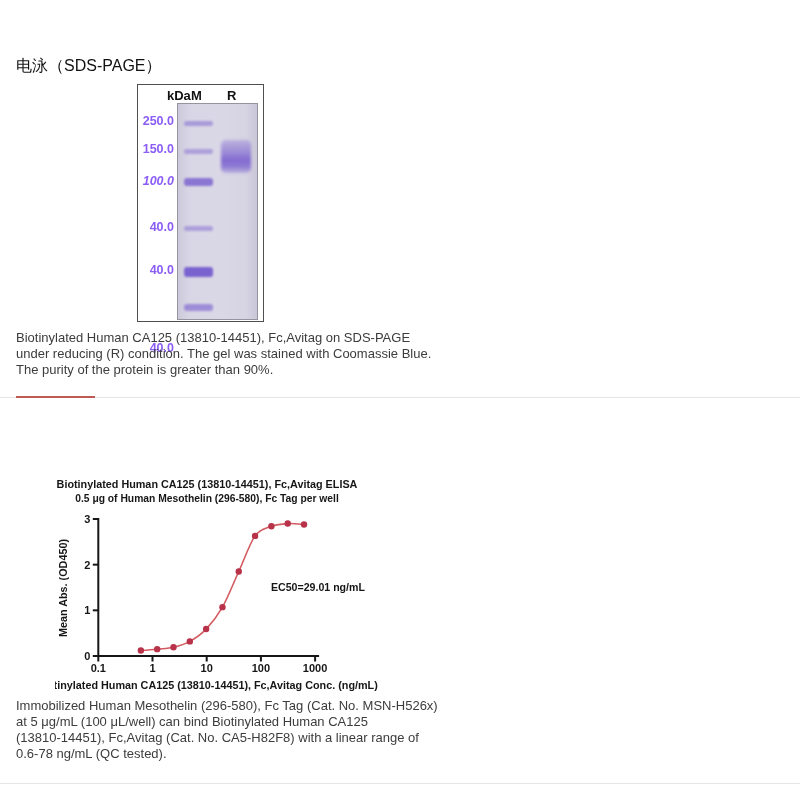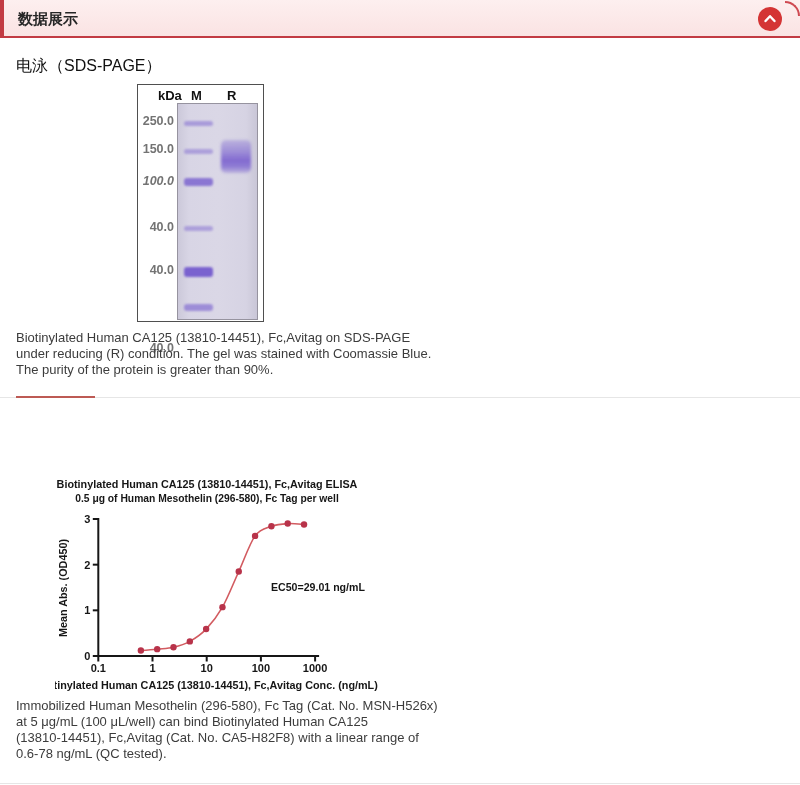--- a/index.html
+++ b/index.html
@@ -16,54 +16,44 @@
            background:#d43434;display:flex;align-items:center;justify-content:center;cursor:pointer;}
   .corner-arc{position:absolute;top:1px;right:0;width:15px;height:15px;
               border-top:2px solid #cf4a52;border-right:2px solid #cf4a52;
               border-top-right-radius:16px;box-sizing:border-box;}
 
   .section-title{position:absolute;left:16px;font-size:16px;font-weight:normal;color:#111;}
 
   
   .gel-panel{position:absolute;left:137px;top:84px;width:125px;height:236px;
              background:#fff;border:1.5px solid #4f4f4f;box-sizing:content-box;}
-  .gel-unit{position:absolute;left:0;top:3px;font-size:13px;font-weight:bold;color:#111;padding-left:20px;}
+  .gel-unit{position:absolute;left:9px;top:3px;font-size:13px;font-weight:bold;color:#111;padding-left:20px;}
   .lane-label{position:absolute;top:3px;font-size:13px;font-weight:bold;color:#111;}
   .gel-area{position:absolute;left:39px;top:18px;width:81px;height:217px;
             background:linear-gradient(90deg,#ccc9da 0%,#d8d5e5 14%,#dad7e6 50%,#d6d3e3 86%,#c9c6d7 100%);
             border:1px solid #96939f;box-sizing:border-box;overflow:hidden;}
   .gel-band{position:absolute;border-radius:3px;filter:blur(1.3px);}
   .marker-label{position:absolute;left:0;width:36px;text-align:right;
-                font-size:12.5px;font-weight:bold;color:#737373;}
+                font-size:12.5px;font-weight:bold;color:#8b5cf6;}
 
   .caption{position:absolute;left:16px;width:440px;font-size:13px;line-height:16px;
            color:#3c3c3c;white-space:pre-line;}
 
   .divider{position:absolute;left:0;width:800px;height:1px;background:#e6e6e6;}
   .divider-accent{position:absolute;left:16px;width:79px;height:2px;background:#bd5a54;}
 
   
   .chart-wrap{position:absolute;left:55px;top:472px;width:335px;height:230px;}
   .chart-wrap svg text{font-family:"Liberation Sans",sans-serif;}
 </style>
 </head>
 <body>
 
 <div class="page">
 
-  <div class="hdr">
-    <div class="hdr-accent"></div>
-    <div class="hdr-title">数据展示</div>
-    <div class="corner-arc"></div>
-    <div class="hdr-btn">
-      <svg width="24" height="24" viewBox="0 0 24 24">
-        <polyline points="7.5,14 12,9.2 16.5,14" fill="none" stroke="#ffffff" stroke-width="2.4" stroke-linecap="round" stroke-linejoin="round"></polyline>
-      </svg>
-    </div>
-  </div>
 
   <div class="section-title" style="top:56px;">电泳（SDS-PAGE）</div>
 
   <div class="gel-panel">
     <div class="gel-unit">kDa</div>
     <div class="lane-label" style="left:53px;">M</div>
     <div class="lane-label" style="left:89px;">R</div>
     <div id="marker-labels">
         <div class="marker-label" style="top: 29.096px;">250.0</div>
         <div class="marker-label" style="top: 57.306px;">150.0</div>

